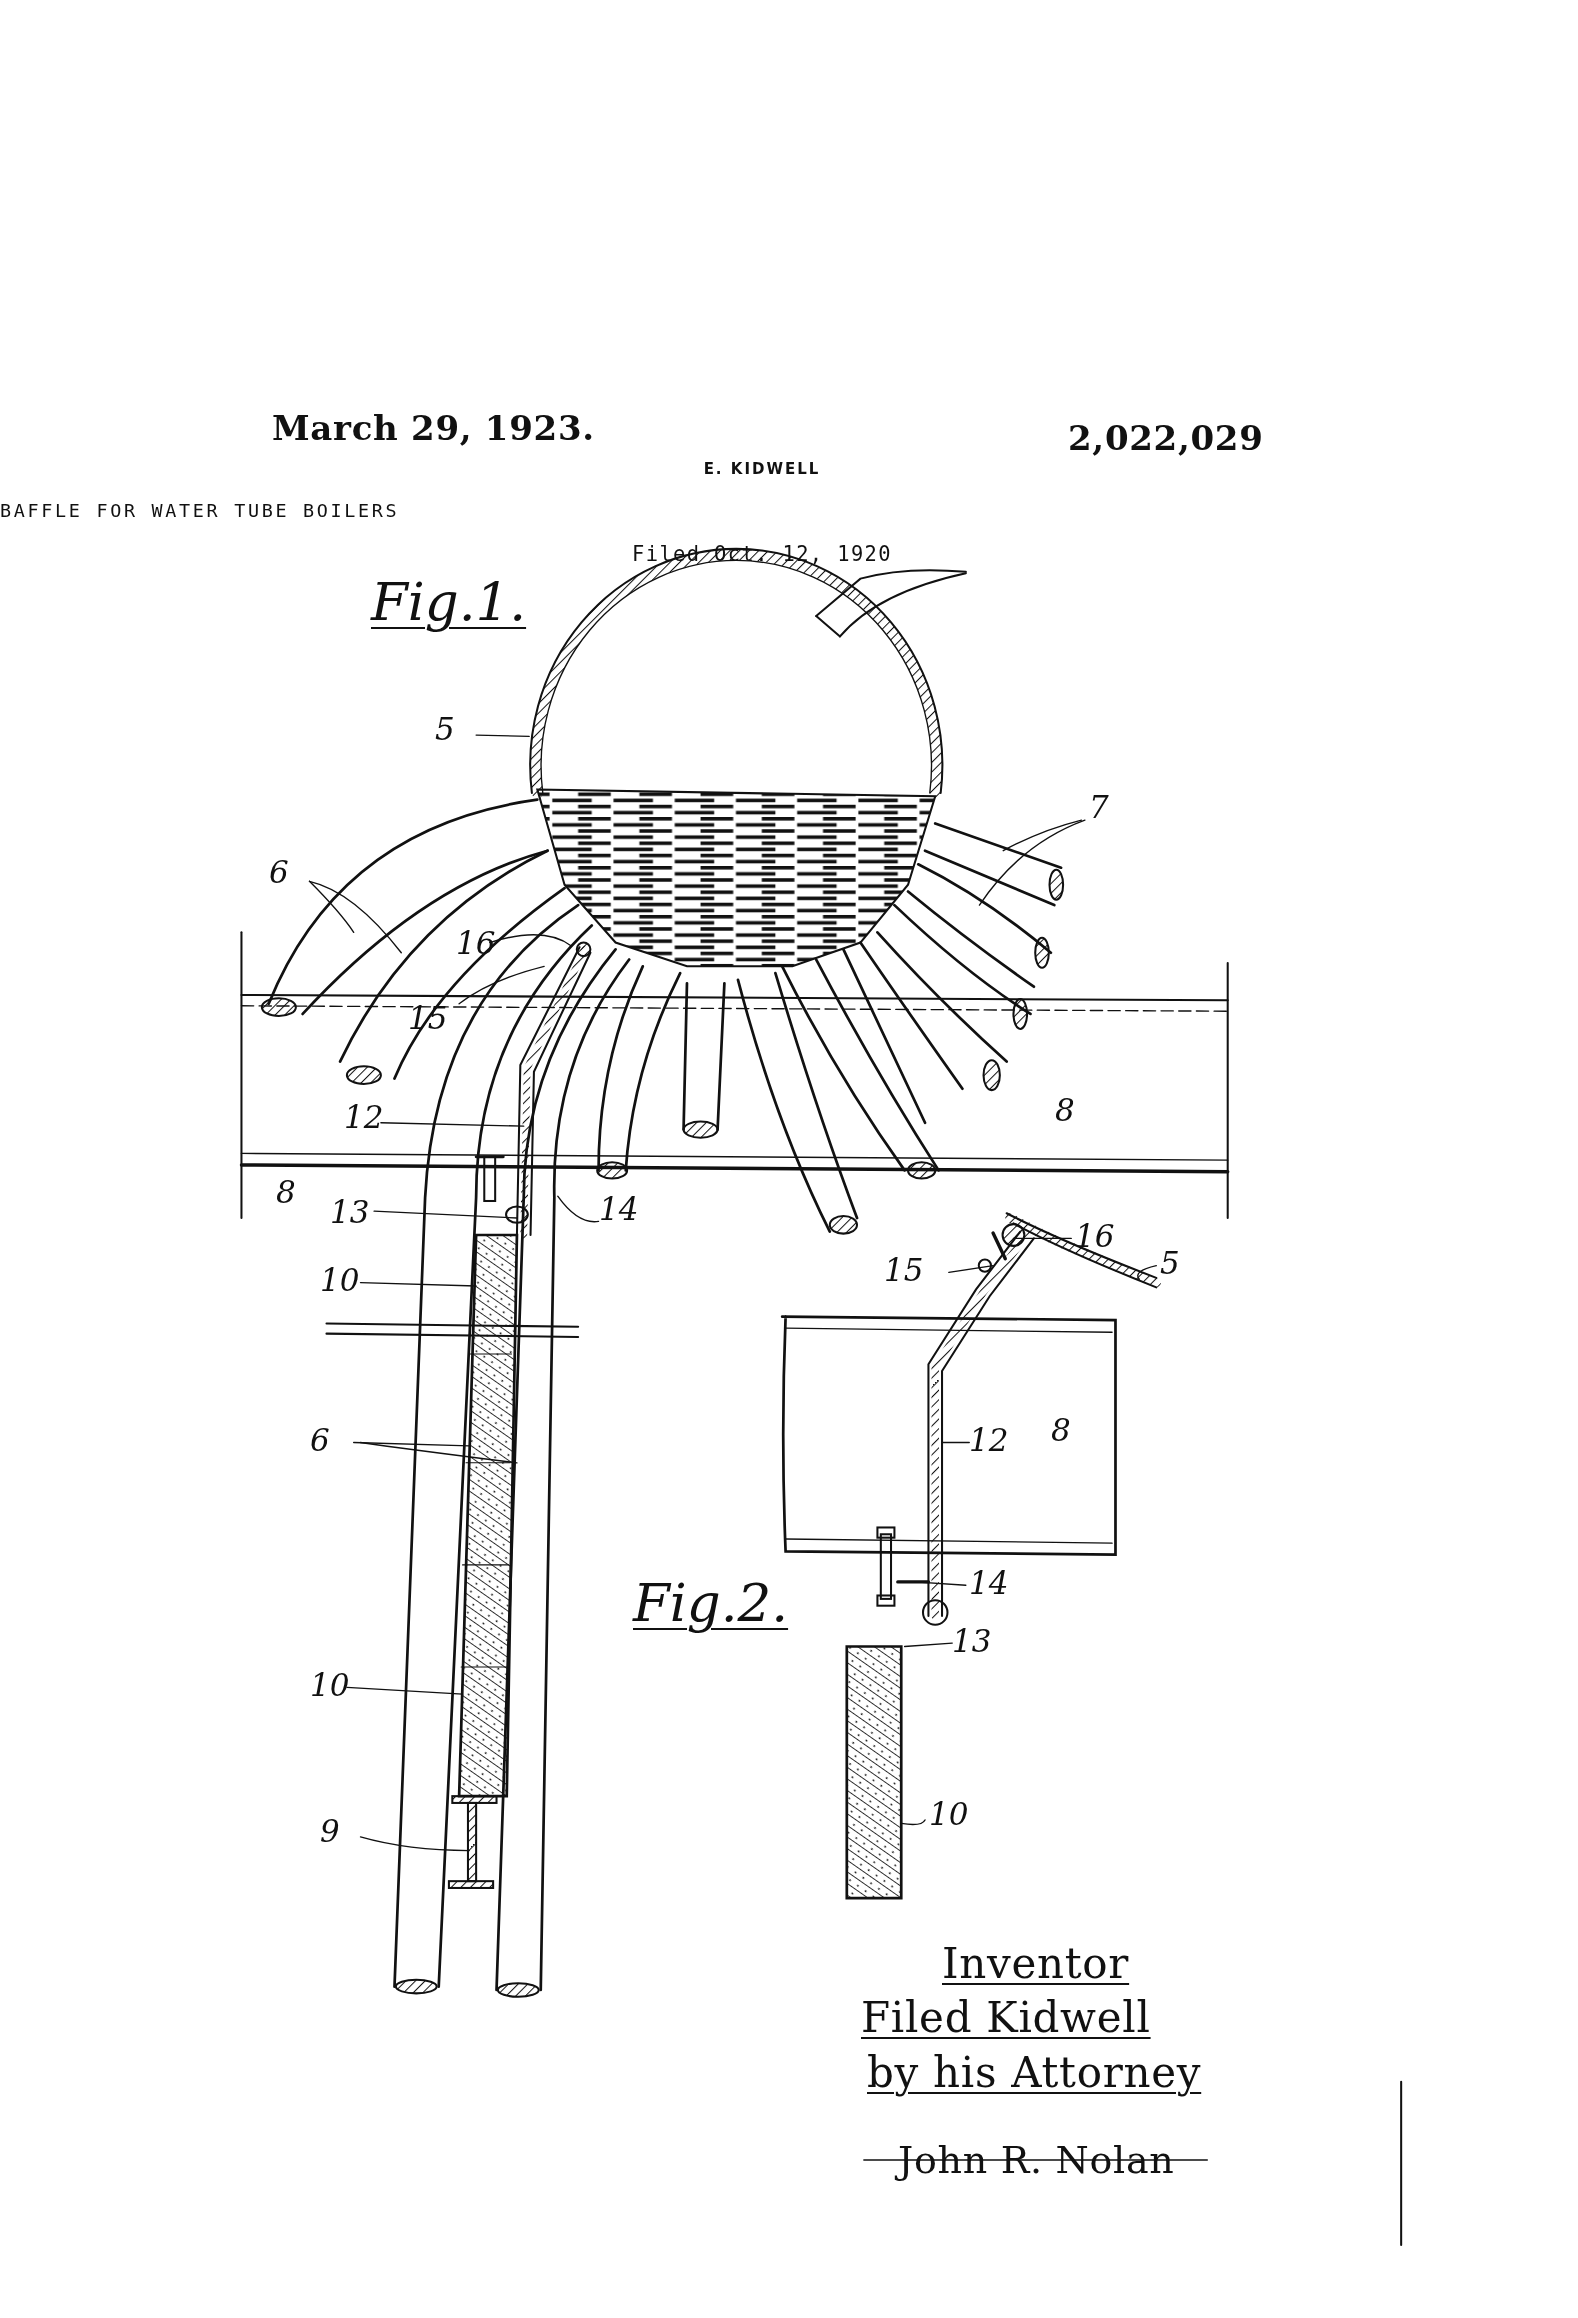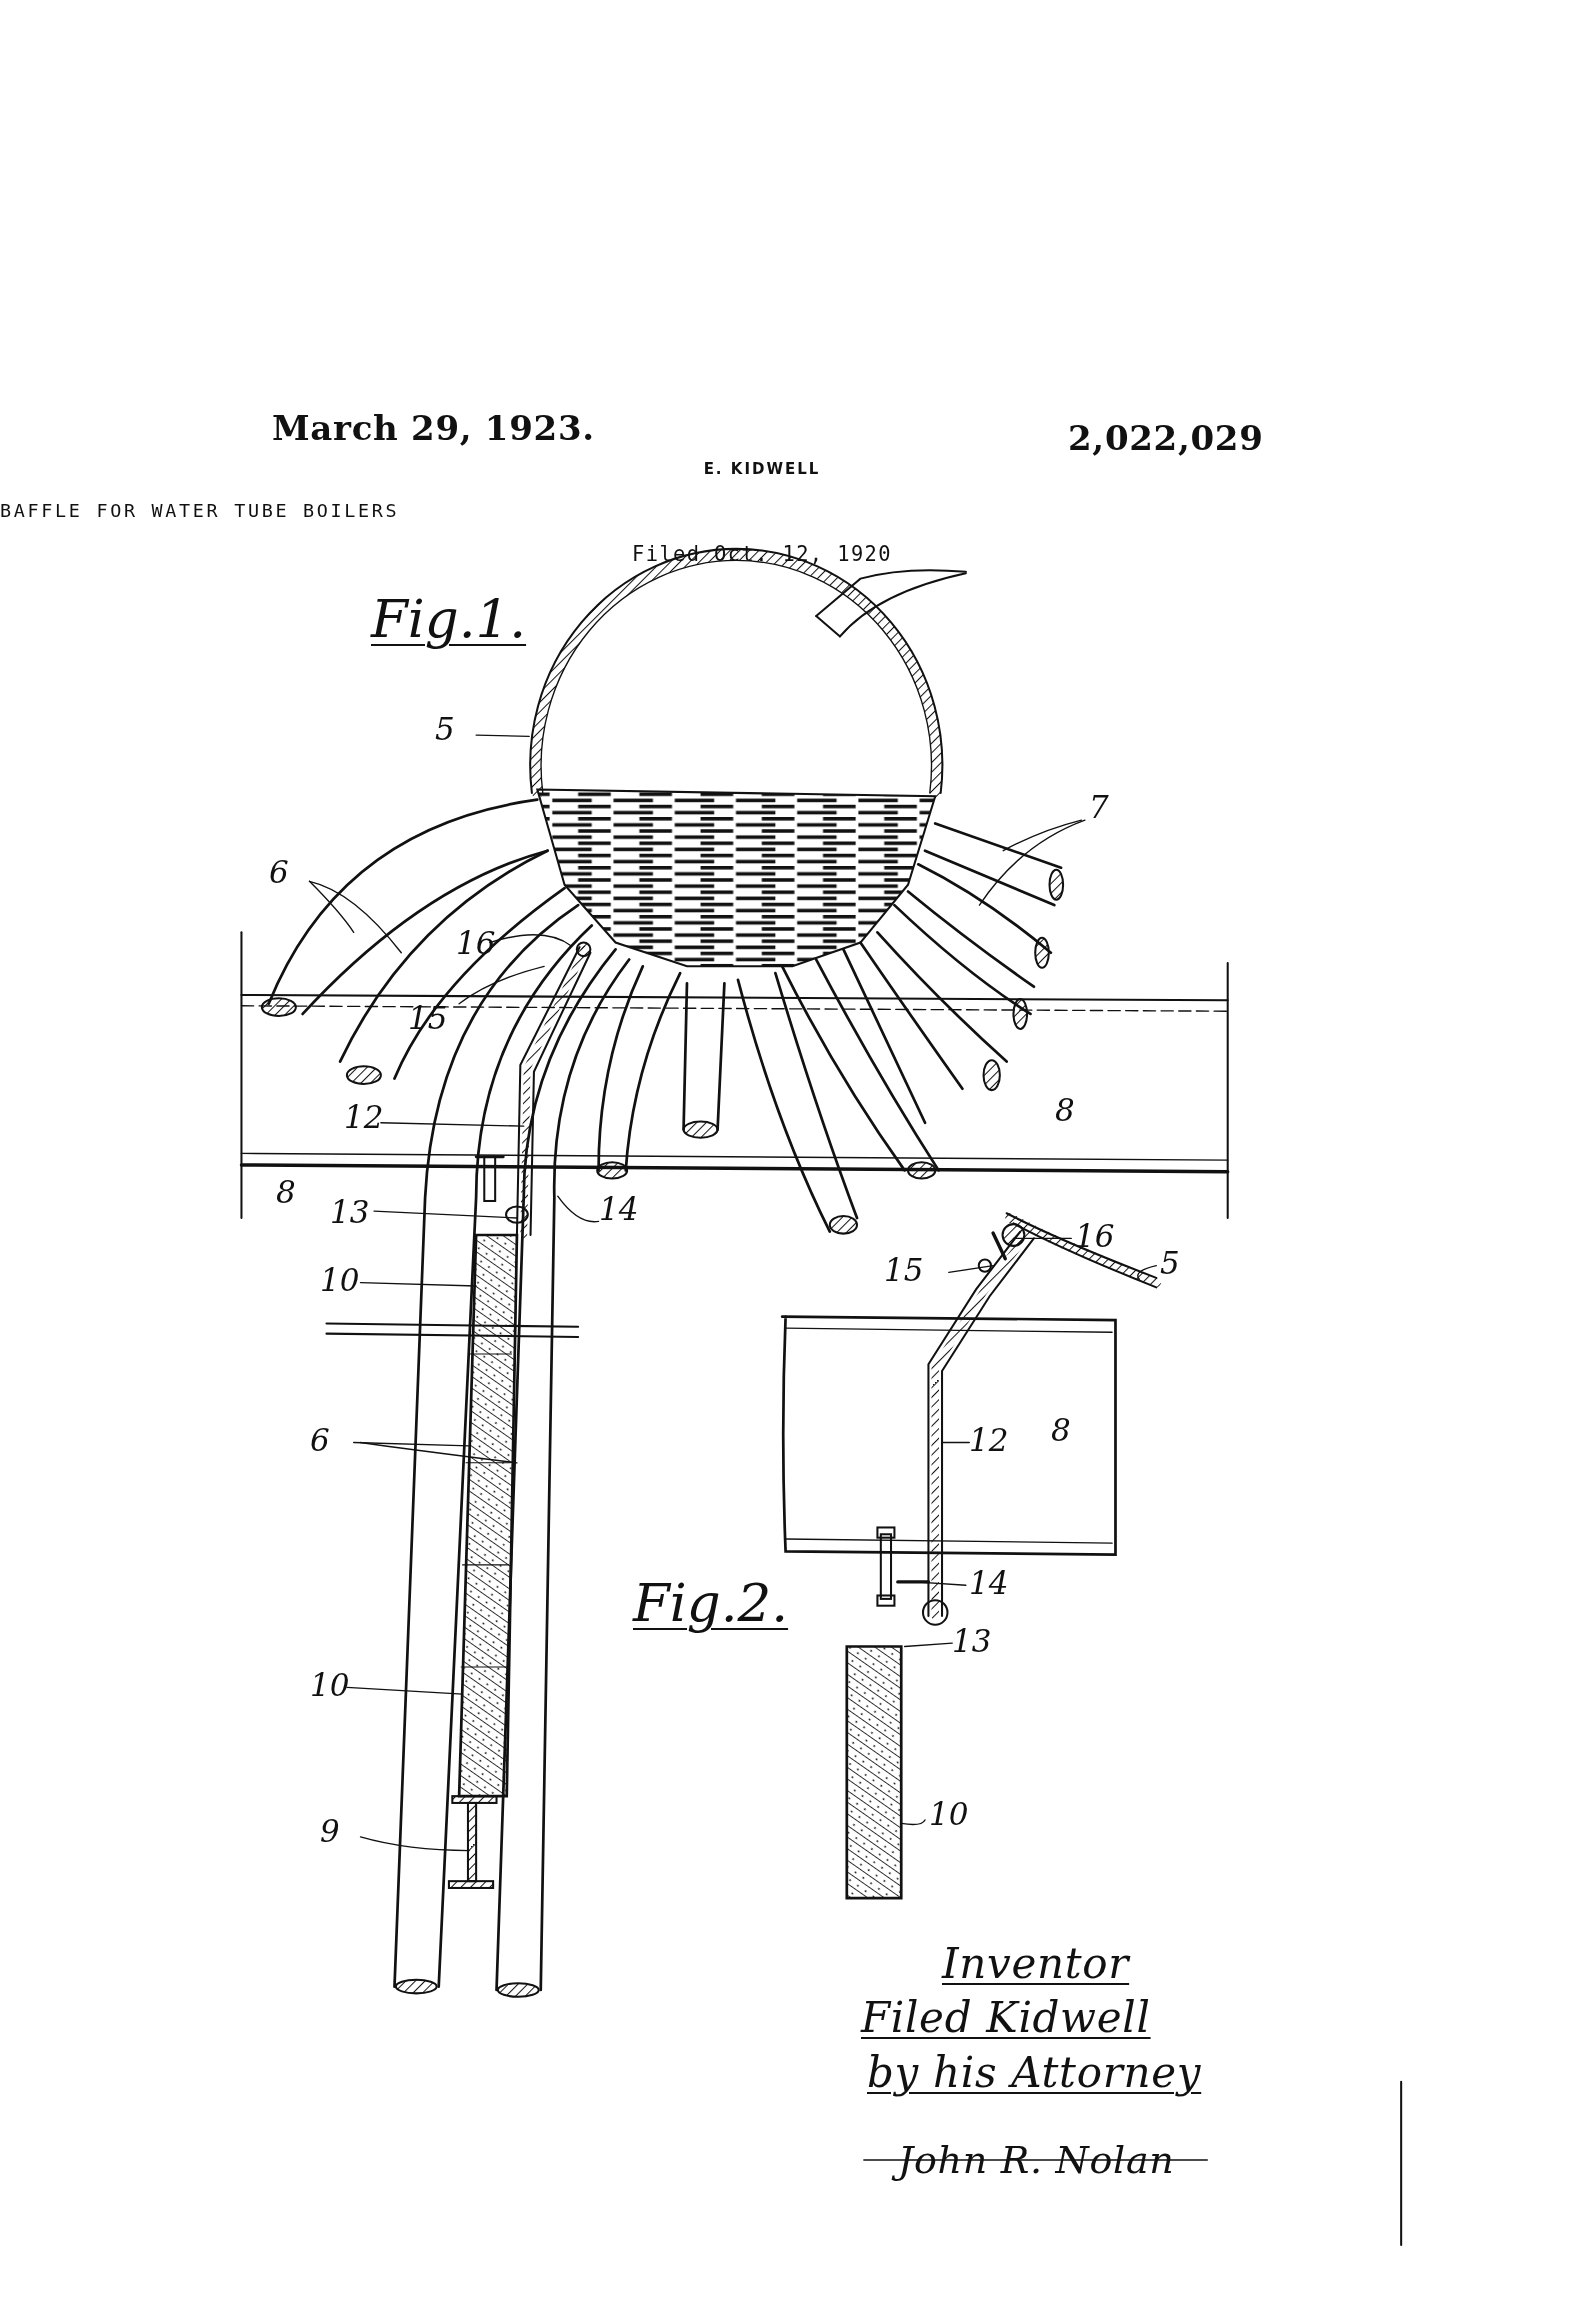--- a/index.html
+++ b/index.html
@@ -4,24 +4,24 @@
 <style>
   html, body { margin: 0; padding: 0; background: #ffffff; }
   body { width: 1578px; height: 2319px; position: relative; overflow: hidden; font-family: "DejaVu Serif", serif; color: #111; }
   .abs { position: absolute; white-space: nowrap; }
   .date { left: 272px; top: 408px; font-family: "DejaVu Serif", serif; font-weight: bold; font-size: 34px; letter-spacing: 0.7px; }
   .patno { left: 1068px; top: 418px; font-family: "DejaVu Serif", serif; font-weight: bold; font-size: 34px; letter-spacing: 0.7px; }
   .inventor { left: 0; width: 1524px; top: 460px; text-align: center; font-family: "DejaVu Sans", sans-serif; font-weight: bold; font-size: 15px; letter-spacing: 2px; }
   .title { left: 0; width: 1524px; top: 500px; text-align: left; font-family: "DejaVu Sans Mono", monospace; font-size: 18.4px; letter-spacing: 2.7px; }
   .filed { left: 0; width: 1524px; top: 542px; text-align: center; font-family: "DejaVu Sans Mono", monospace; font-size: 20.4px; letter-spacing: 1.4px; }
   .fig { font-family: "DejaVu Serif", serif; font-style: italic; font-size: 53px; text-decoration: underline; text-decoration-thickness: 2px; text-underline-offset: 6.8px; }
-  .fig1 { left: 371px; top: 588px; }
+  .fig1 { left: 371px; top: 571px; }
   .fig2 { left: 633px; top: 1572px; }
   .ref { font-family: "DejaVu Serif", serif; font-style: italic; font-size: 31px; }
-  .sig { font-family: "DejaVu Serif", serif; font-style: italic; font-size: 42px; text-decoration: underline; text-decoration-thickness: 2px; text-underline-offset: 5.4px; letter-spacing: 0.7px; }
+  .sig { font-family: "DejaVu Serif", serif; font-size: 42px; text-decoration: underline; text-decoration-thickness: 2px; text-underline-offset: 5.4px; letter-spacing: 0.7px; }
   .sig-label { left: 942px; top: 1939px; }
   .sig-name { left: 861px; top: 1993px; }
   .sig-by { left: 867px; top: 2048px; }
   .sig-att { left: 898px; top: 2106px; font-size: 38px; margin-top: 32px; }
   svg.drawing { position: absolute; left: 0; top: 0; }
 </style>
 </head>
 <body>
 
 <div class="abs date">March 29, 1923.</div>

